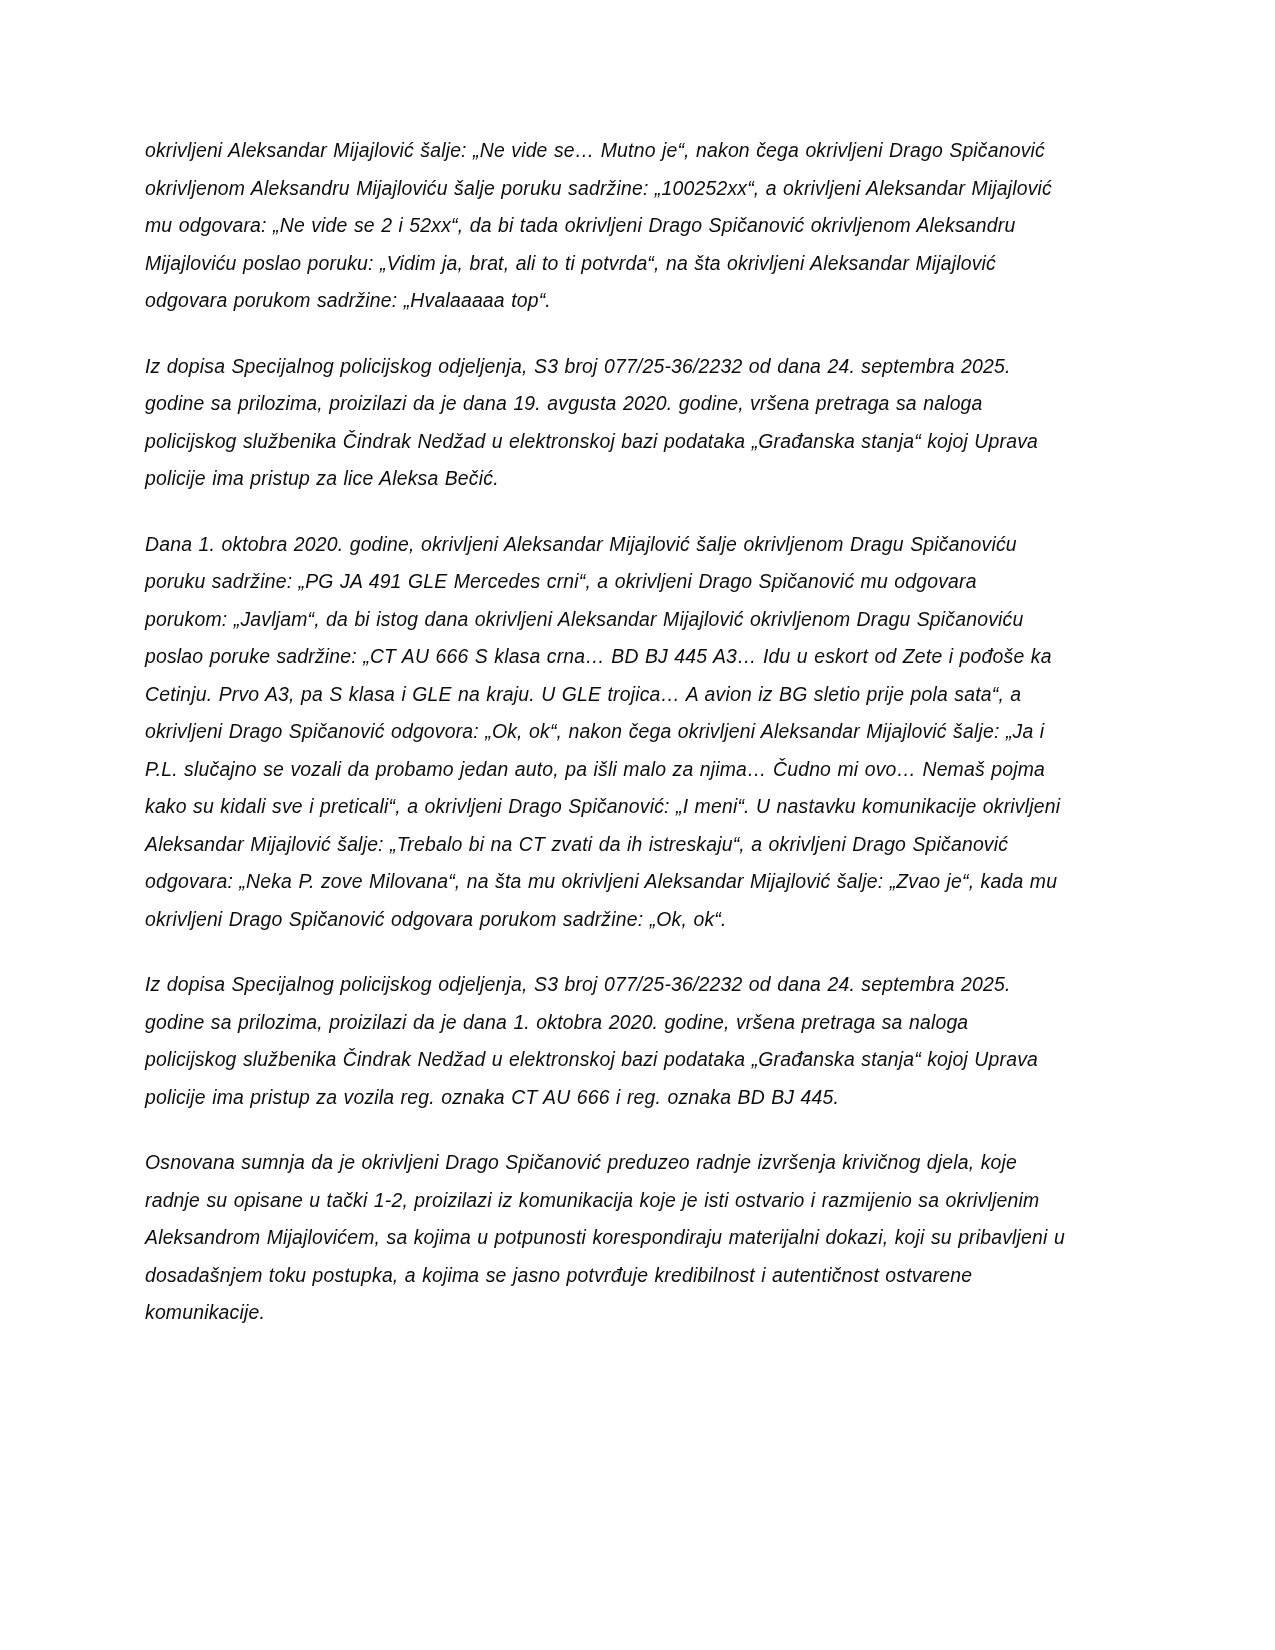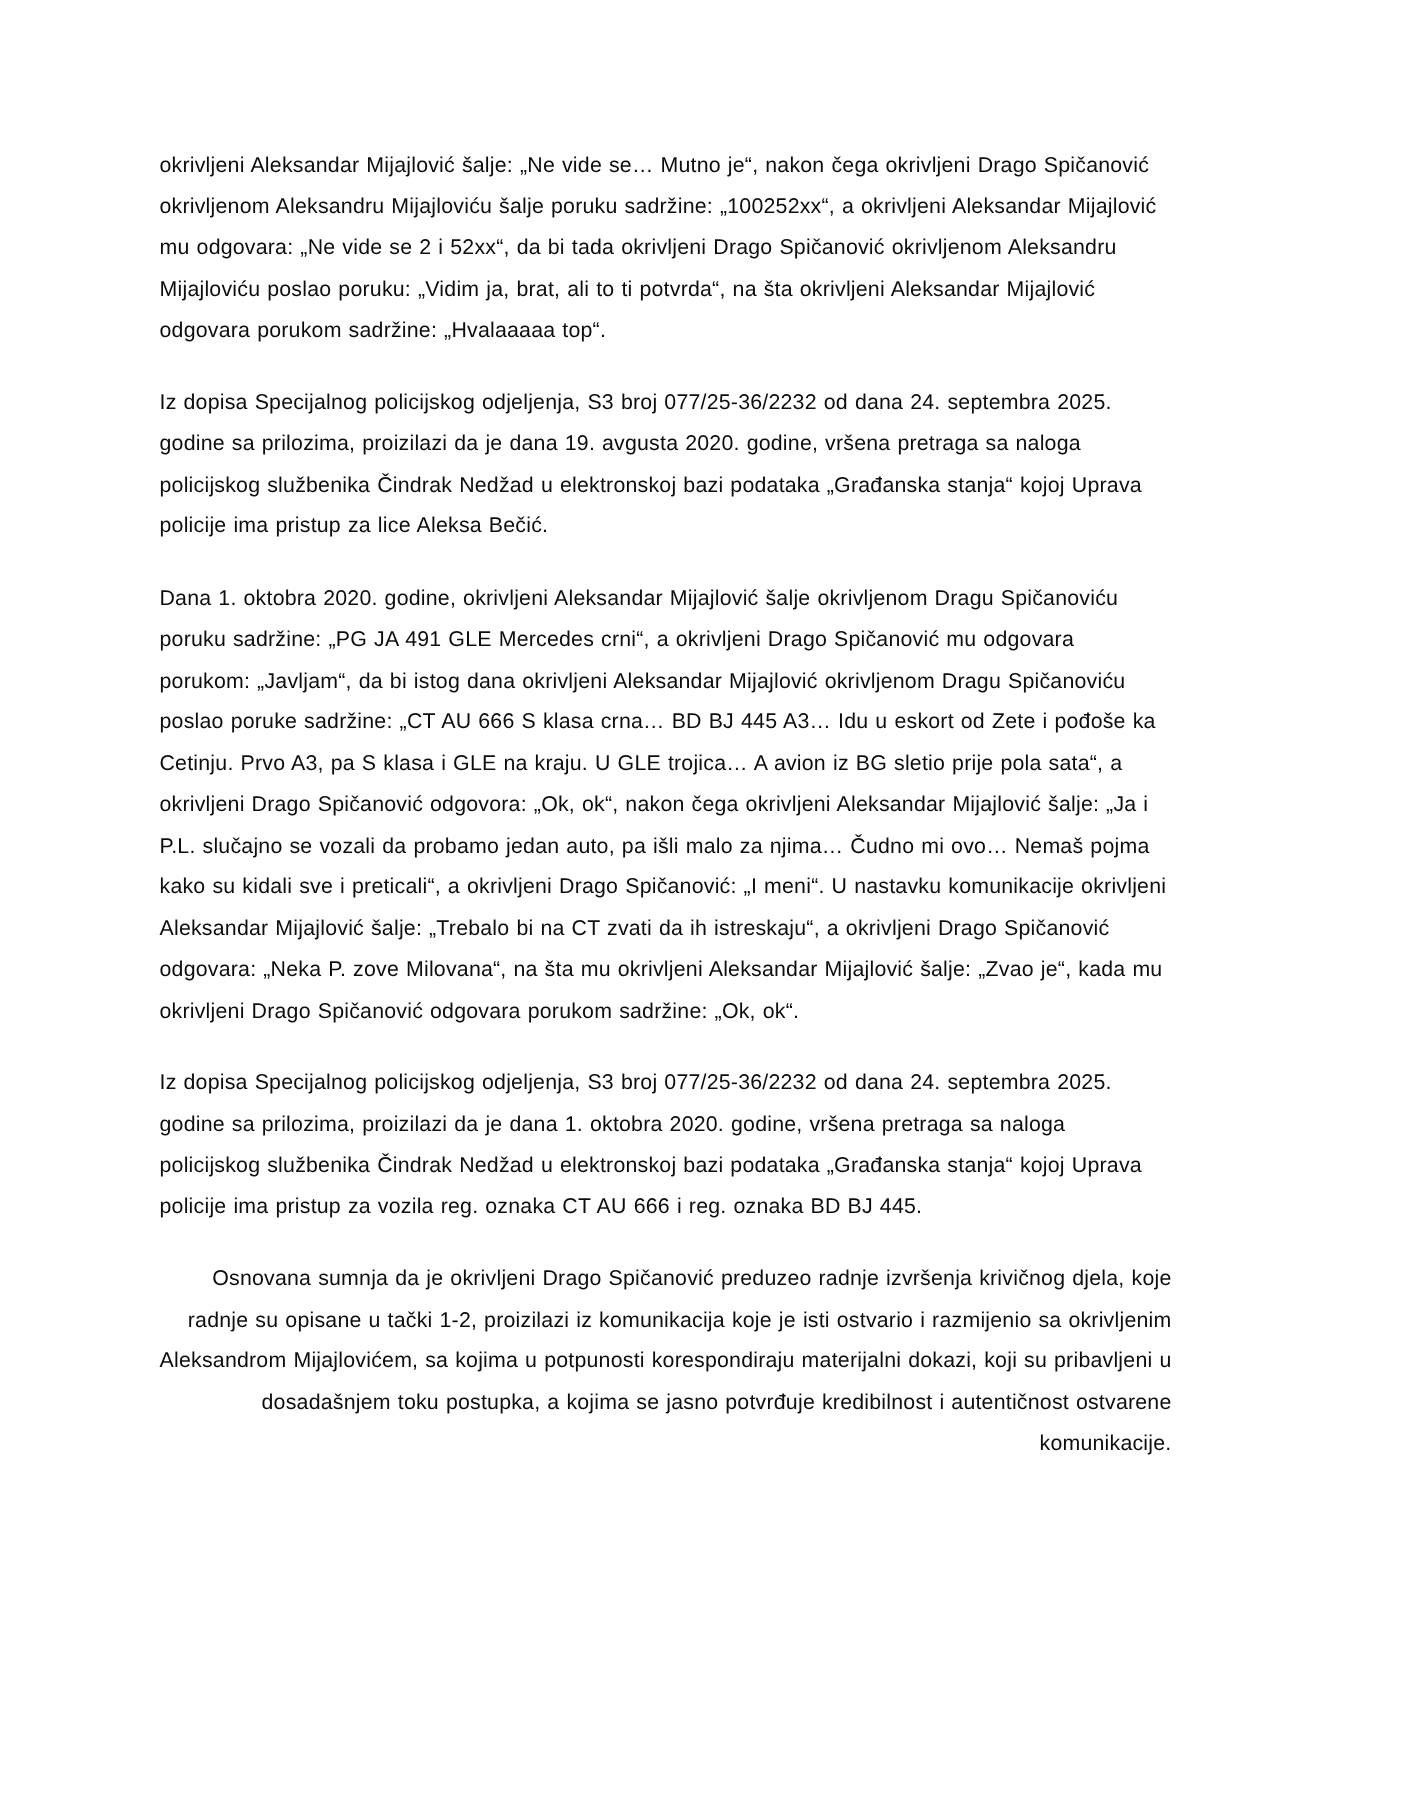--- a/index.html
+++ b/index.html
@@ -12,36 +12,36 @@
     height: 1650px;
     font-family: "Liberation Sans", sans-serif;
     color: #111111;
   }
   .page {
     width: 1275px;
     height: 1650px;
     box-sizing: border-box;
     padding: 132px 148px 0 145px;
     background: #ffffff;
+    font-style: italic;
   }
   .doc-body {
     width: 920px;
   }
   p.para {
     font-size: 19.4px;
     line-height: 37.5px;
     margin: 0 0 28px 0;
     text-align: left;
     letter-spacing: 0.01em;
     color: #0d0d0d;
     word-spacing: 0.04em;
   }
   p.para:last-child {
     margin-bottom: 0;
-    text-align: right;
   }
 </style>
 </head>
 <body>
 
 <div class="page">
   <div class="doc-body">
     <p class="para">okrivljeni Aleksandar Mijajlović šalje: „Ne vide se… Mutno je“, nakon čega okrivljeni Drago Spičanović okrivljenom Aleksandru Mijajloviću šalje poruku sadržine: „100252xx“, a okrivljeni Aleksandar Mijajlović mu odgovara: „Ne vide se 2 i 52xx“, da bi tada okrivljeni Drago Spičanović okrivljenom Aleksandru Mijajloviću poslao poruku: „Vidim ja, brat, ali to ti potvrda“, na šta okrivljeni Aleksandar Mijajlović odgovara porukom sadržine: „Hvalaaaaa top“.</p>
     <p class="para">Iz dopisa Specijalnog policijskog odjeljenja, S3 broj 077/25-36/2232 od dana 24. septembra 2025. godine sa prilozima, proizilazi da je dana 19. avgusta 2020. godine, vršena pretraga sa naloga policijskog službenika Čindrak Nedžad u elektronskoj bazi podataka „Građanska stanja“ kojoj Uprava policije ima pristup za lice Aleksa Bečić.</p>
     <p class="para">Dana 1. oktobra 2020. godine, okrivljeni Aleksandar Mijajlović šalje okrivljenom Dragu Spičanoviću poruku sadržine: „PG JA 491 GLE Mercedes crni“, a okrivljeni Drago Spičanović mu odgovara porukom: „Javljam“, da bi istog dana okrivljeni Aleksandar Mijajlović okrivljenom Dragu Spičanoviću poslao poruke sadržine: „CT AU 666 S klasa crna… BD BJ 445 A3… Idu u eskort od Zete i pođoše ka Cetinju. Prvo A3, pa S klasa i GLE na kraju. U GLE trojica… A avion iz BG sletio prije pola sata“, a okrivljeni Drago Spičanović odgovora: „Ok, ok“, nakon čega okrivljeni Aleksandar Mijajlović šalje: „Ja i P.L. slučajno se vozali da probamo jedan auto, pa išli malo za njima… Čudno mi ovo… Nemaš pojma kako su kidali sve i preticali“, a okrivljeni Drago Spičanović: „I meni“. U nastavku komunikacije okrivljeni Aleksandar Mijajlović šalje: „Trebalo bi na CT zvati da ih istreskaju“, a okrivljeni Drago Spičanović odgovara: „Neka P. zove Milovana“, na šta mu okrivljeni Aleksandar Mijajlović šalje: „Zvao je“, kada mu okrivljeni Drago Spičanović odgovara porukom sadržine: „Ok, ok“.</p>

